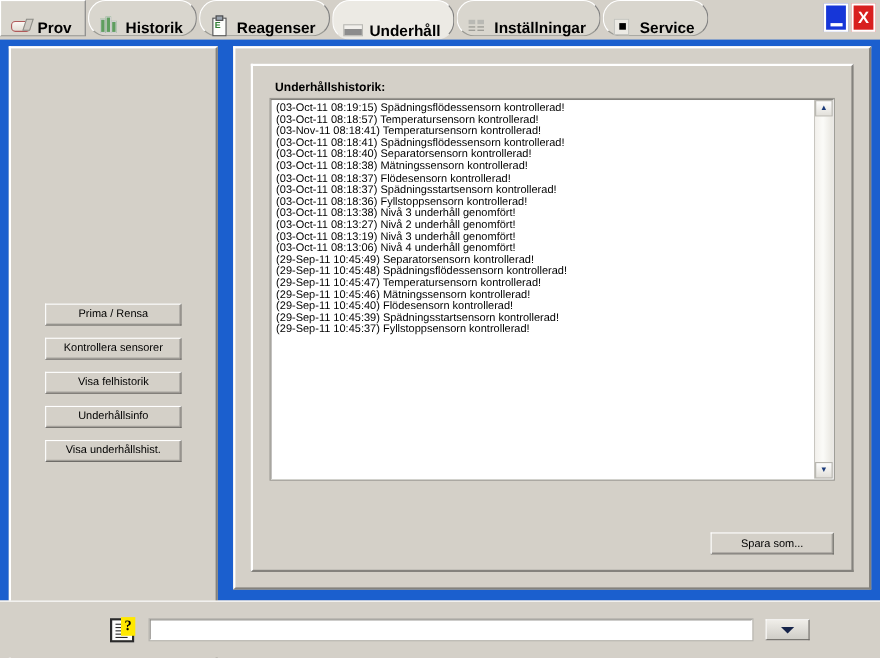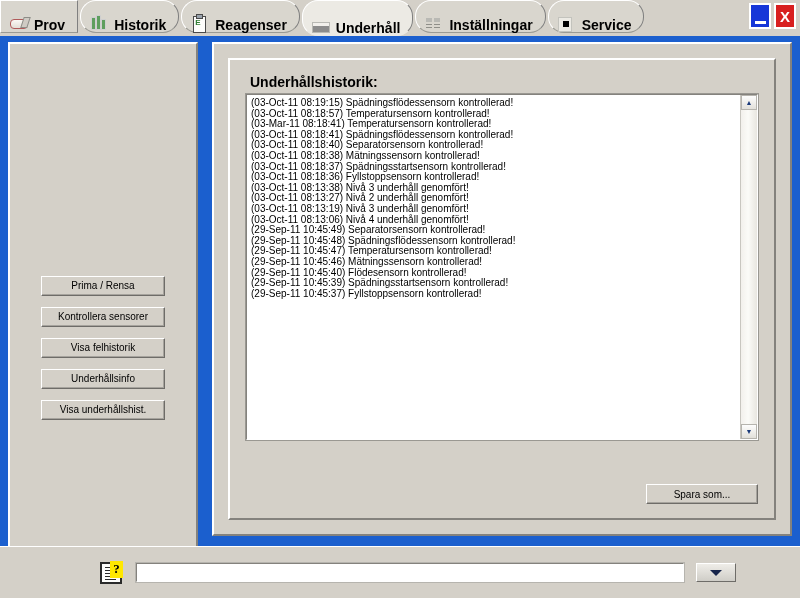--- a/index.html
+++ b/index.html
@@ -227,21 +227,21 @@
     box-sizing: border-box;
   }
   .content-inner {
     width: 100%; height: 100%;
     box-sizing: border-box;
     padding: 14px 16px 14px 16px;
     position: relative;
   }
 
   .log-title {
-    font-size: 14px;
+    font-size: 11px;
     font-weight: bold;
     color: #000;
     margin: 0 0 4px 4px;
   }
   .log-wrap {
     position: relative;
     width: 100%;
     height: 346px;
     box-sizing: border-box;
     background: #ffffff;
@@ -468,24 +468,25 @@
 
       <div class="content panel-raised">
         <div class="content-inner panel-raised">
 
           <div class="log-title">Underhållshistorik:</div>
 
           <div class="log-wrap">
             <div class="log-list">
               <div class="log-line">(03-Oct-11 08:19:15) Spädningsflödessensorn kontrollerad!</div>
               <div class="log-line">(03-Oct-11 08:18:57) Temperatursensorn kontrollerad!</div>
-              <div class="log-line">(03-Mar-11 08:18:41) Temperatursensorn kontrollerad!</div>
+              <div class="log-line">(03-Nov-11 08:18:41) Temperatursensorn kontrollerad!</div>
               <div class="log-line">(03-Oct-11 08:18:41) Spädningsflödessensorn kontrollerad!</div>
               <div class="log-line">(03-Oct-11 08:18:40) Separatorsensorn kontrollerad!</div>
               <div class="log-line">(03-Oct-11 08:18:38) Mätningssensorn kontrollerad!</div>
+              <div class="log-line">(03-Oct-11 08:18:37) Flödesensorn kontrollerad!</div>
               <div class="log-line">(03-Oct-11 08:18:37) Spädningsstartsensorn kontrollerad!</div>
               <div class="log-line">(03-Oct-11 08:18:36) Fyllstoppsensorn kontrollerad!</div>
               <div class="log-line">(03-Oct-11 08:13:38) Nivå 3 underhåll genomfört!</div>
               <div class="log-line">(03-Oct-11 08:13:27) Nivå 2 underhåll genomfört!</div>
               <div class="log-line">(03-Oct-11 08:13:19) Nivå 3 underhåll genomfört!</div>
               <div class="log-line">(03-Oct-11 08:13:06) Nivå 4 underhåll genomfört!</div>
               <div class="log-line">(29-Sep-11 10:45:49) Separatorsensorn kontrollerad!</div>
               <div class="log-line">(29-Sep-11 10:45:48) Spädningsflödessensorn kontrollerad!</div>
               <div class="log-line">(29-Sep-11 10:45:47) Temperatursensorn kontrollerad!</div>
               <div class="log-line">(29-Sep-11 10:45:46) Mätningssensorn kontrollerad!</div>

